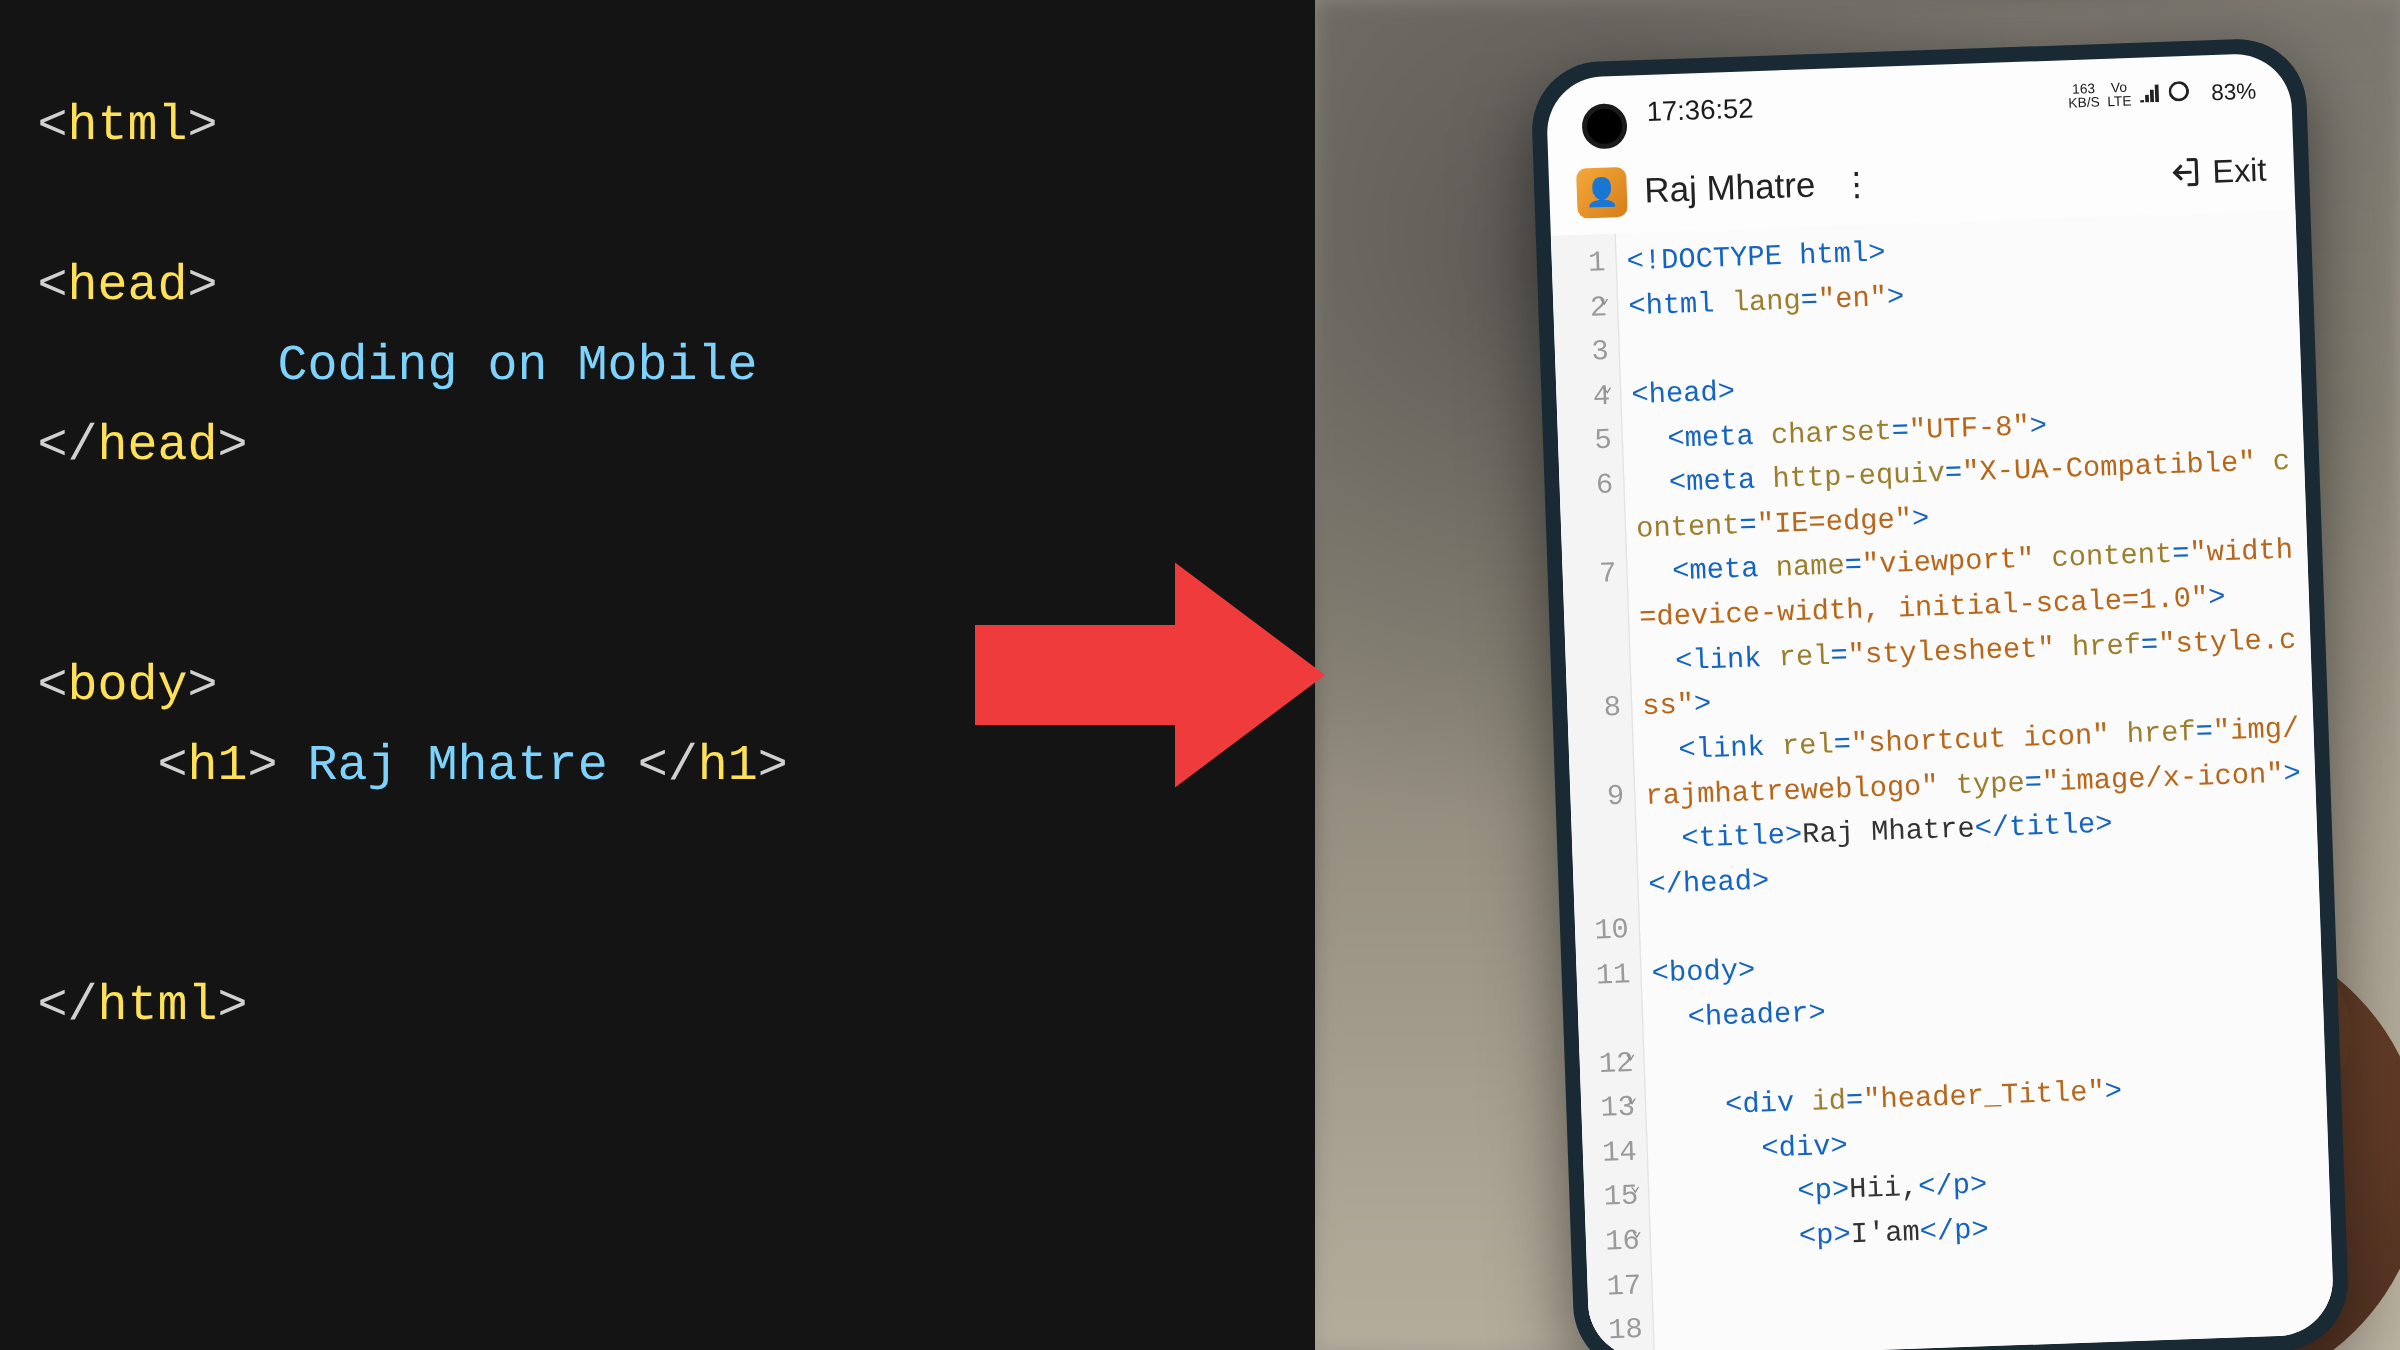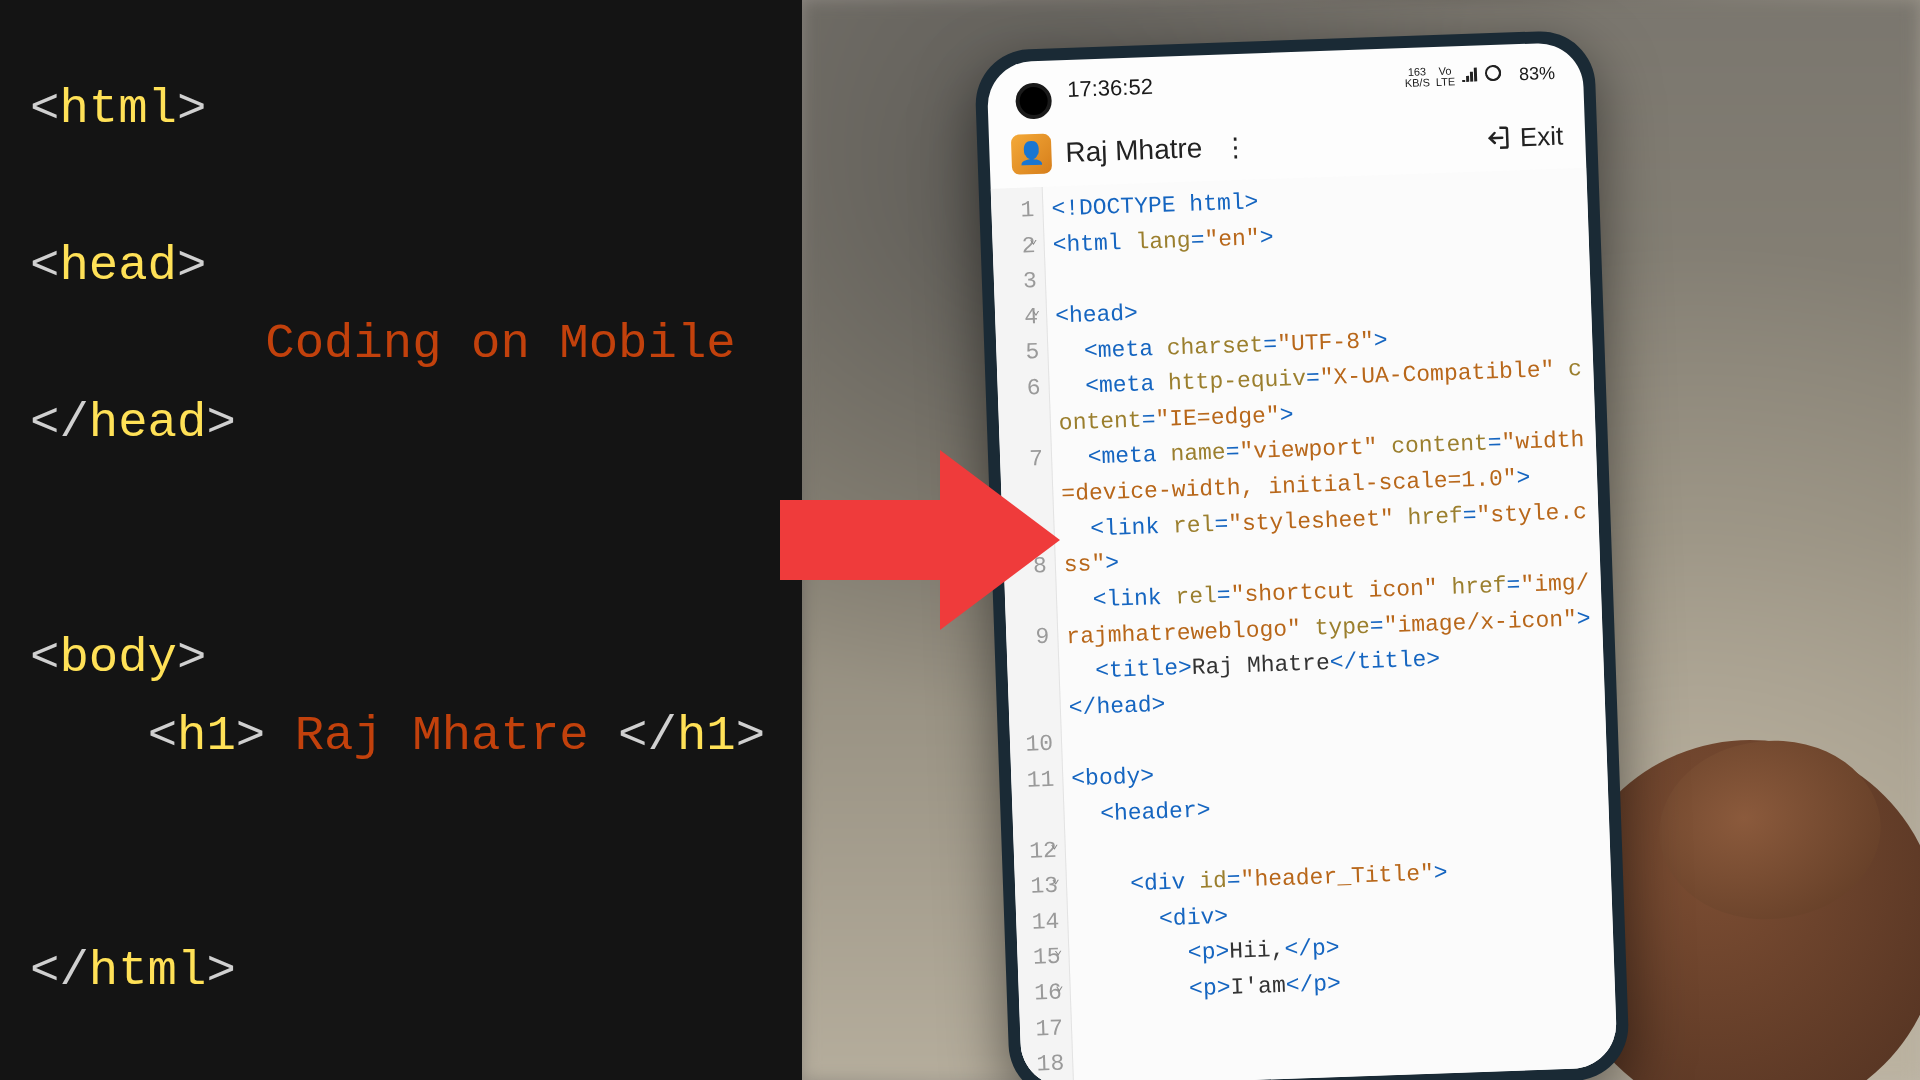--- a/index.html
+++ b/index.html
@@ -1,33 +1,33 @@
 <!DOCTYPE html>
 <html><head>
 <meta charset="utf-8">
 <style>
   * { margin: 0; padding: 0; box-sizing: border-box; }
   html, body { width: 1920px; height: 1080px; overflow: hidden; font-family: 'Consolas', 'Monaco', monospace; }
   body { display: flex; background: #1a1a1a; }
 
   
   .left-panel {
-    width: 802px;
+    width: 1052px;
     height: 100%;
     background: #141414;
     padding: 70px 30px;
     color: #e0e0e0;
-    font-size: 49px;
+    font-size: 40px;
     line-height: 1.6;
     font-family: 'Consolas', 'Courier New', monospace;
   }
   .left-panel .line { white-space: pre; }
   .lt, .gt, .slash { color: #d0d0d0; }
   .tag { color: #ffe157; }
-  .txt { color: #c2410c; }
+  .txt { color: #7dd3fc; }
 
   
   .arrow {
     position: absolute;
     left: 770px;
     top: 440px;
     width: 300px;
     height: 200px;
     z-index: 50;
   }

